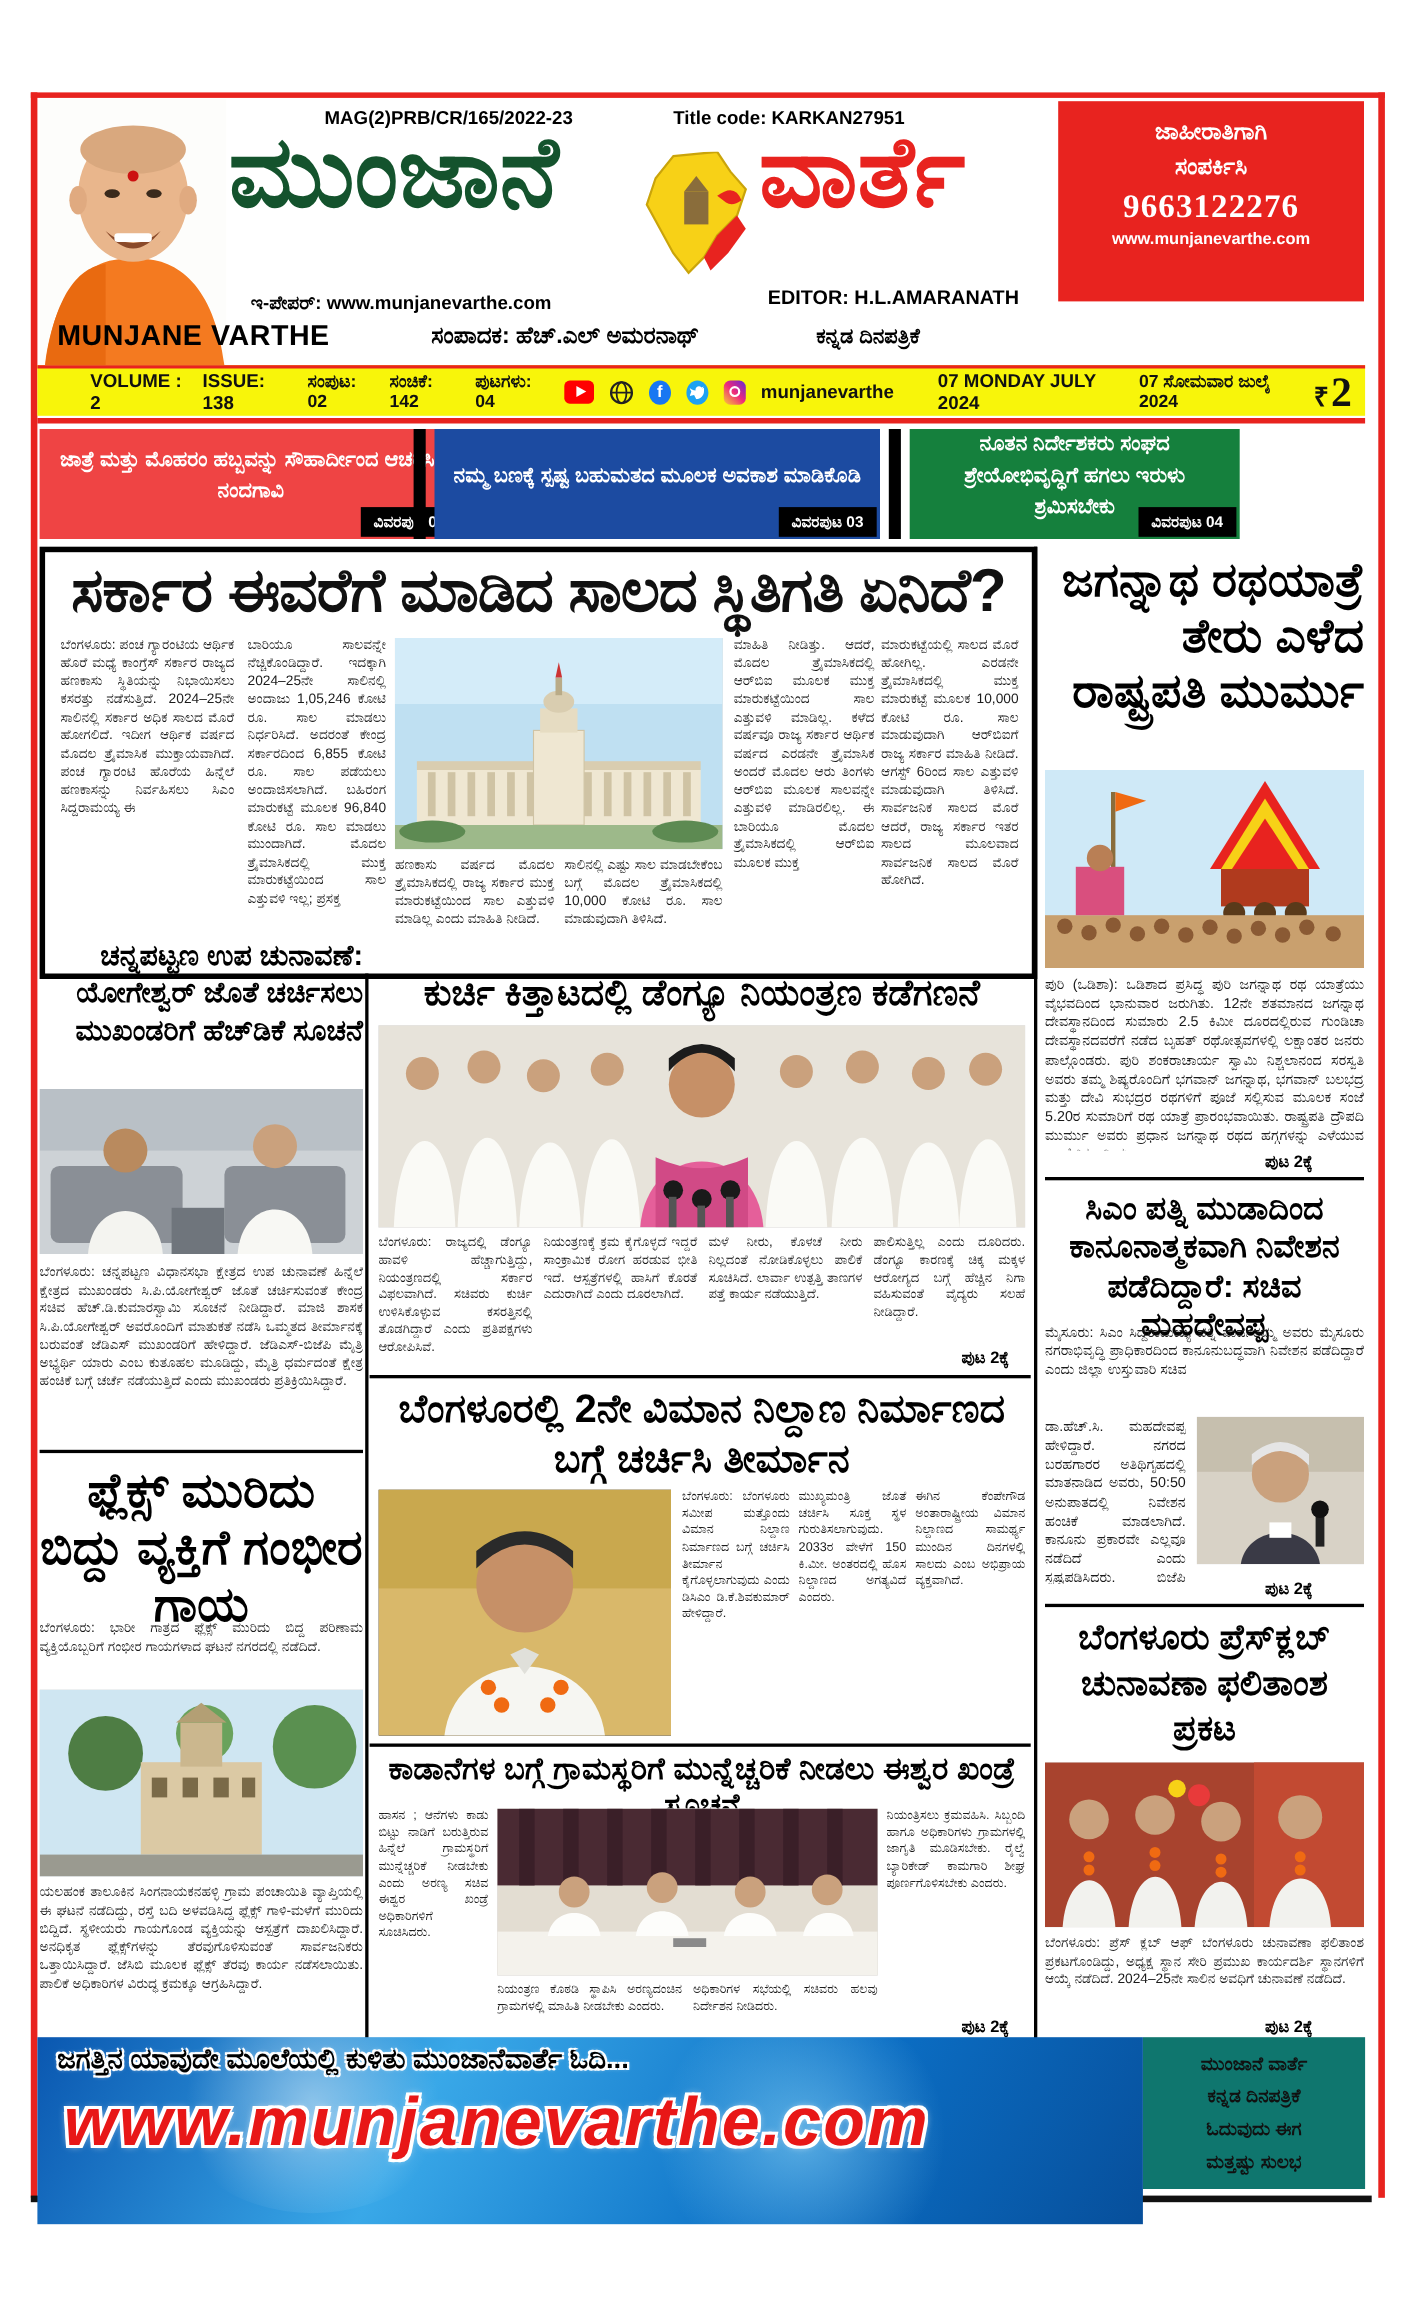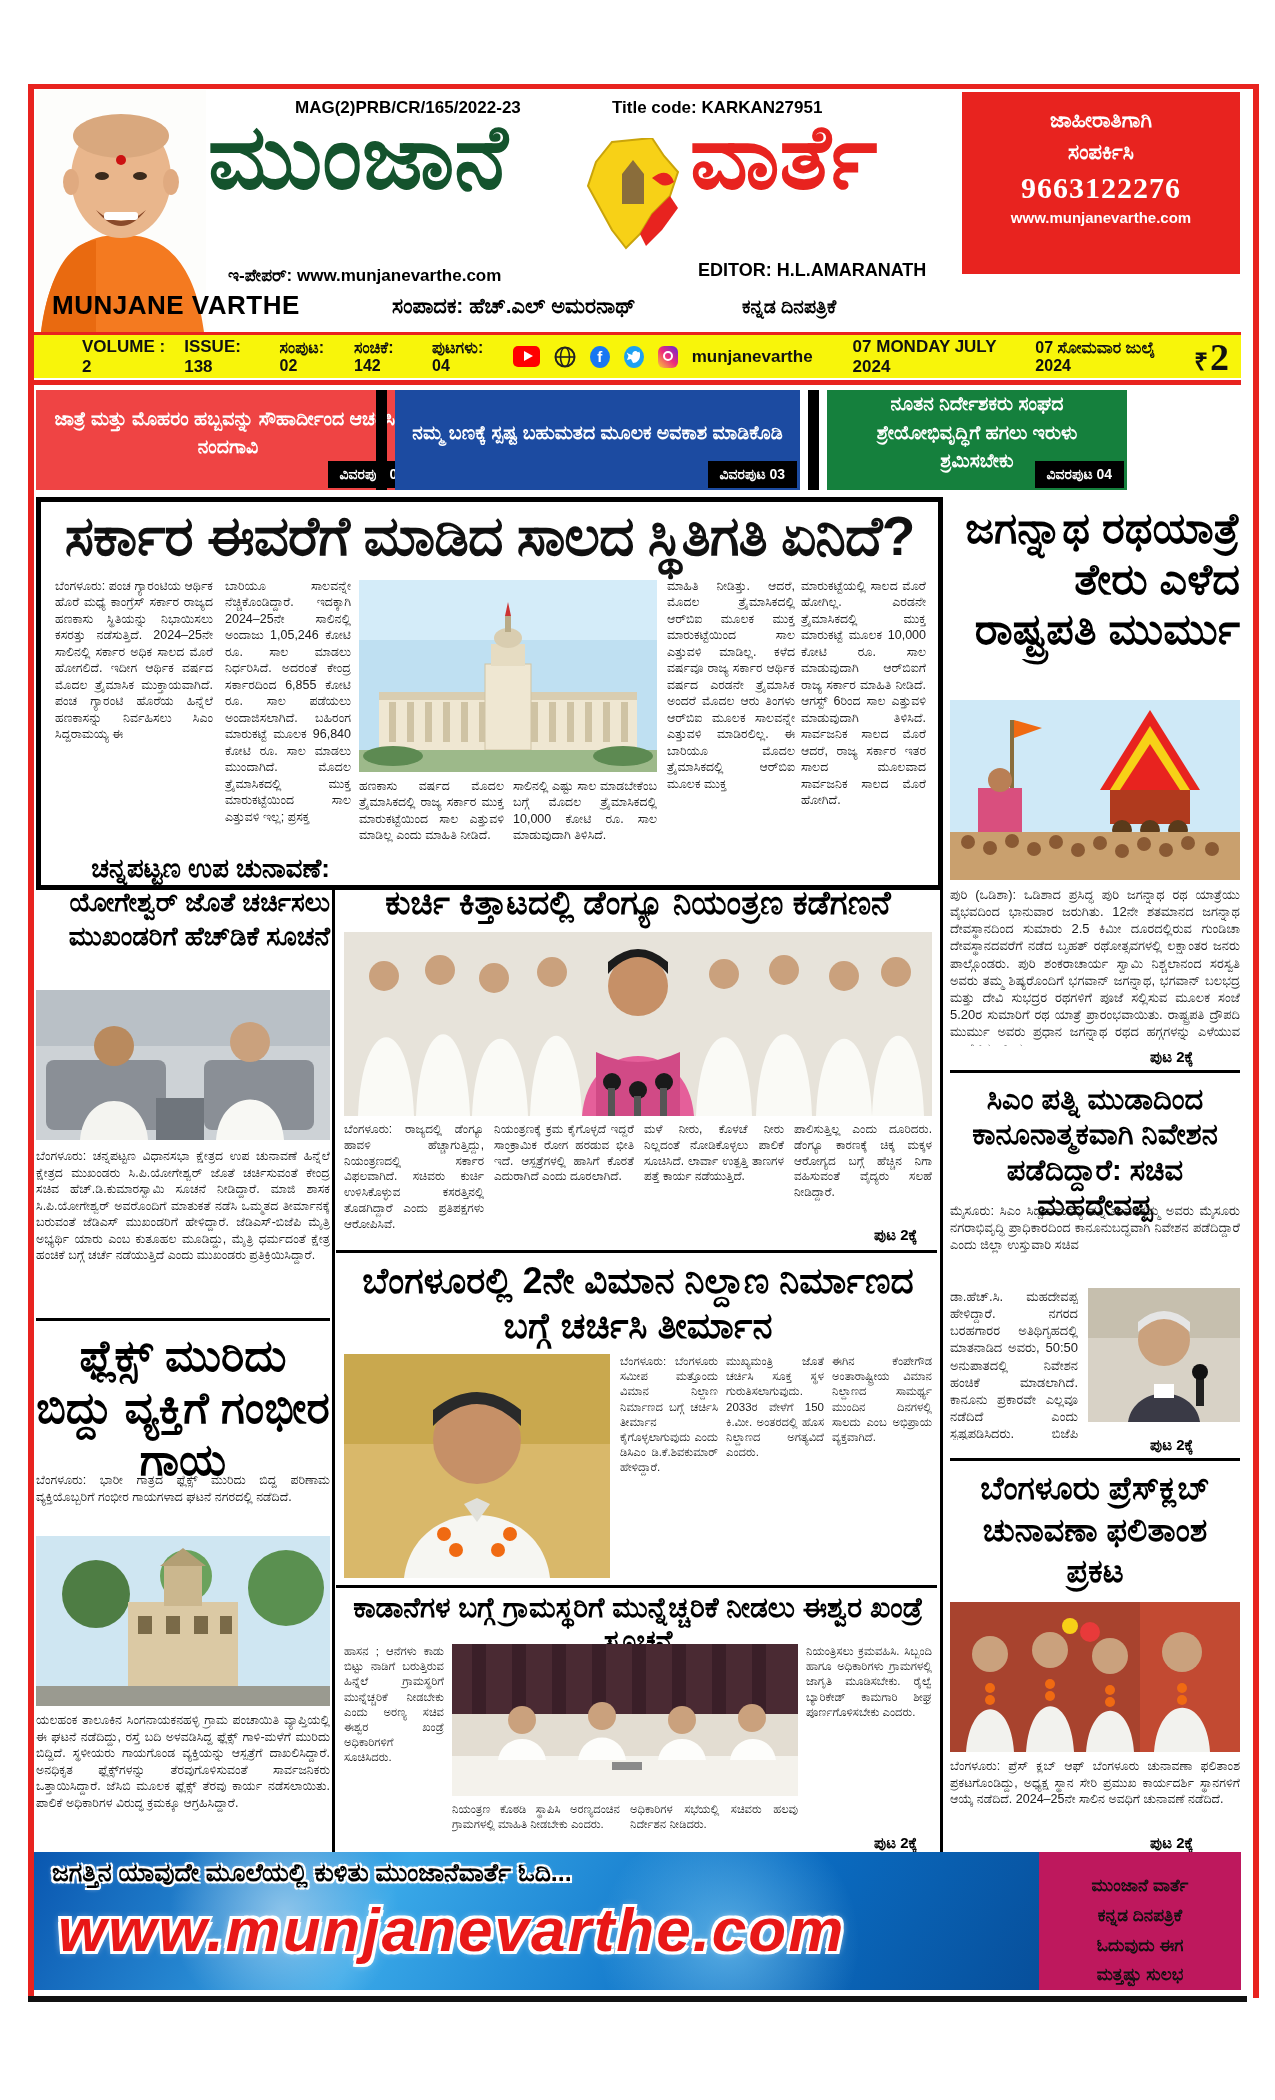--- a/index.html
+++ b/index.html
@@ -50,22 +50,22 @@
   .lead-hl{text-align:center;font-size:55px;font-weight:800;line-height:1.05;margin-top:6px;letter-spacing:-1px;}
   .footer-blue{background:linear-gradient(120deg,#0a57b0 0%,#39a8e8 35%,#0b6ec4 70%,#074f9b 100%);position:relative;overflow:hidden;}
   .footer-blue .glow1{position:absolute;left:120px;top:-40px;width:260px;height:200px;border-radius:50%;
        background:radial-gradient(circle,rgba(255,255,255,.45),rgba(255,255,255,0) 70%);}
   .footer-blue .glow2{position:absolute;right:160px;top:-20px;width:300px;height:220px;border-radius:50%;
        background:radial-gradient(circle,rgba(160,230,255,.5),rgba(255,255,255,0) 70%);}
   .footer-tag{font-size:25px;font-weight:800;color:#000;
       text-shadow:-2px -2px 0 #fff,2px -2px 0 #fff,-2px 2px 0 #fff,2px 2px 0 #fff,0 0 5px #fff;}
   .footer-url{font-size:62px;font-weight:900;font-style:italic;color:#e81717;letter-spacing:2px;
       text-shadow:-3px -3px 0 #fff,3px -3px 0 #fff,-3px 3px 0 #fff,3px 3px 0 #fff,0 0 8px #fff;}
-  .footer-yellow{background:#be185d;text-align:center;font-weight:800;font-size:17px;line-height:1.75;
-      display:flex;flex-direction:column;justify-content:flex-end;}
+  .footer-yellow{background:#0f766e;text-align:center;font-weight:800;font-size:17px;line-height:1.75;
+      display:flex;flex-direction:column;justify-content:center;}
 </style>
 </head>
 <body>
 
 <div class="page">
 
   <div class="abs red-frame"></div>
   <div class="abs black-bottom"></div>
 
   <div class="abs photo" style="left:36px;top:90px;width:170px;height:242px;background:#fff;">
@@ -434,21 +434,21 @@
         </g>
       <rect x="160" y="118" width="30" height="8" fill="#8a8a8a"></rect>
     </svg>
   </div>
   <div class="abs body-txt" style="left:452px;top:1802px;width:168px;height:54px;font-size:11.5px;">ನಿಯಂತ್ರಣ ಕೊಠಡಿ ಸ್ಥಾಪಿಸಿ ಅರಣ್ಯದಂಚಿನ ಗ್ರಾಮಗಳಲ್ಲಿ ಮಾಹಿತಿ ನೀಡಬೇಕು ಎಂದರು.</div>
   <div class="abs body-txt" style="left:630px;top:1802px;width:168px;height:54px;font-size:11.5px;">ಅಧಿಕಾರಿಗಳ ಸಭೆಯಲ್ಲಿ ಸಚಿವರು ಹಲವು ನಿರ್ದೇಶನ ನೀಡಿದರು.</div>
   <div class="abs body-txt" style="left:806px;top:1644px;width:126px;height:184px;font-size:11.5px;">ನಿಯಂತ್ರಿಸಲು ಕ್ರಮವಹಿಸಿ. ಸಿಬ್ಬಂದಿ ಹಾಗೂ ಅಧಿಕಾರಿಗಳು ಗ್ರಾಮಗಳಲ್ಲಿ ಜಾಗೃತಿ ಮೂಡಿಸಬೇಕು. ರೈಲ್ವೆ ಬ್ಯಾರಿಕೇಡ್ ಕಾಮಗಾರಿ ಶೀಘ್ರ ಪೂರ್ಣಗೊಳಿಸಬೇಕು ಎಂದರು.</div>
   <div class="abs cont-tag" style="left:874px;top:1834px;">ಪುಟ 2ಕ್ಕೆ</div>
 
   <div class="abs" style="left:34px;top:1852px;width:1207px;height:138px;display:flex;">
-    <div class="footer-blue" style="width:1005px;height:138px;">
+    <div class="footer-blue" style="width:1005px;height:170px;">
       <div class="glow1"></div>
       <div class="glow2"></div>
       <div class="footer-tag" style="position:absolute;left:18px;top:6px;">ಜಗತ್ತಿನ ಯಾವುದೇ ಮೂಲೆಯಲ್ಲಿ ಕುಳಿತು ಮುಂಜಾನೆವಾರ್ತೆ ಓದಿ...</div>
       <div class="footer-url" style="position:absolute;left:24px;top:42px;">www.munjanevarthe.com</div>
     </div>
     <div class="footer-yellow" style="width:202px;height:138px;">
       <div>ಮುಂಜಾನೆ ವಾರ್ತೆ</div>
       <div>ಕನ್ನಡ ದಿನಪತ್ರಿಕೆ</div>
       <div>ಓದುವುದು ಈಗ</div>
       <div>ಮತ್ತಷ್ಟು ಸುಲಭ</div>

